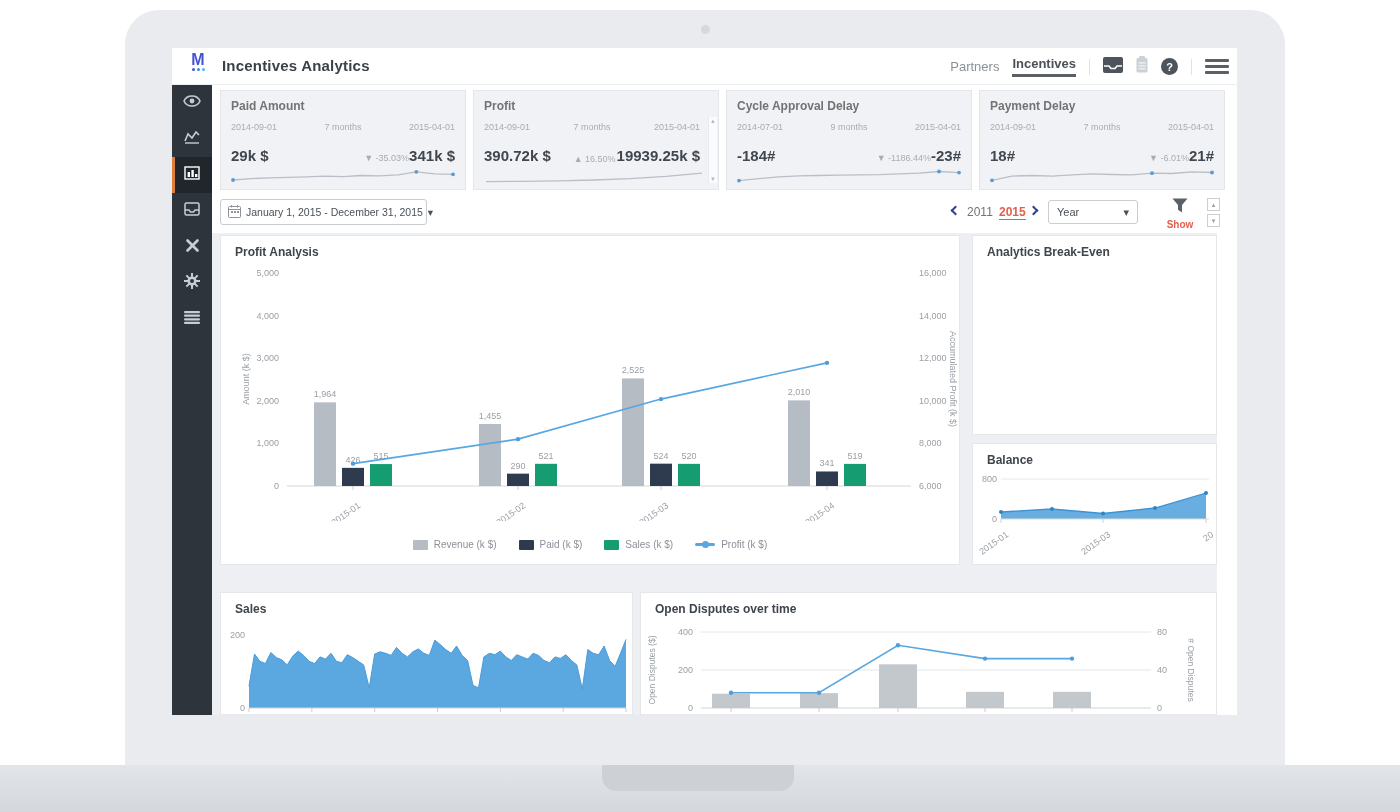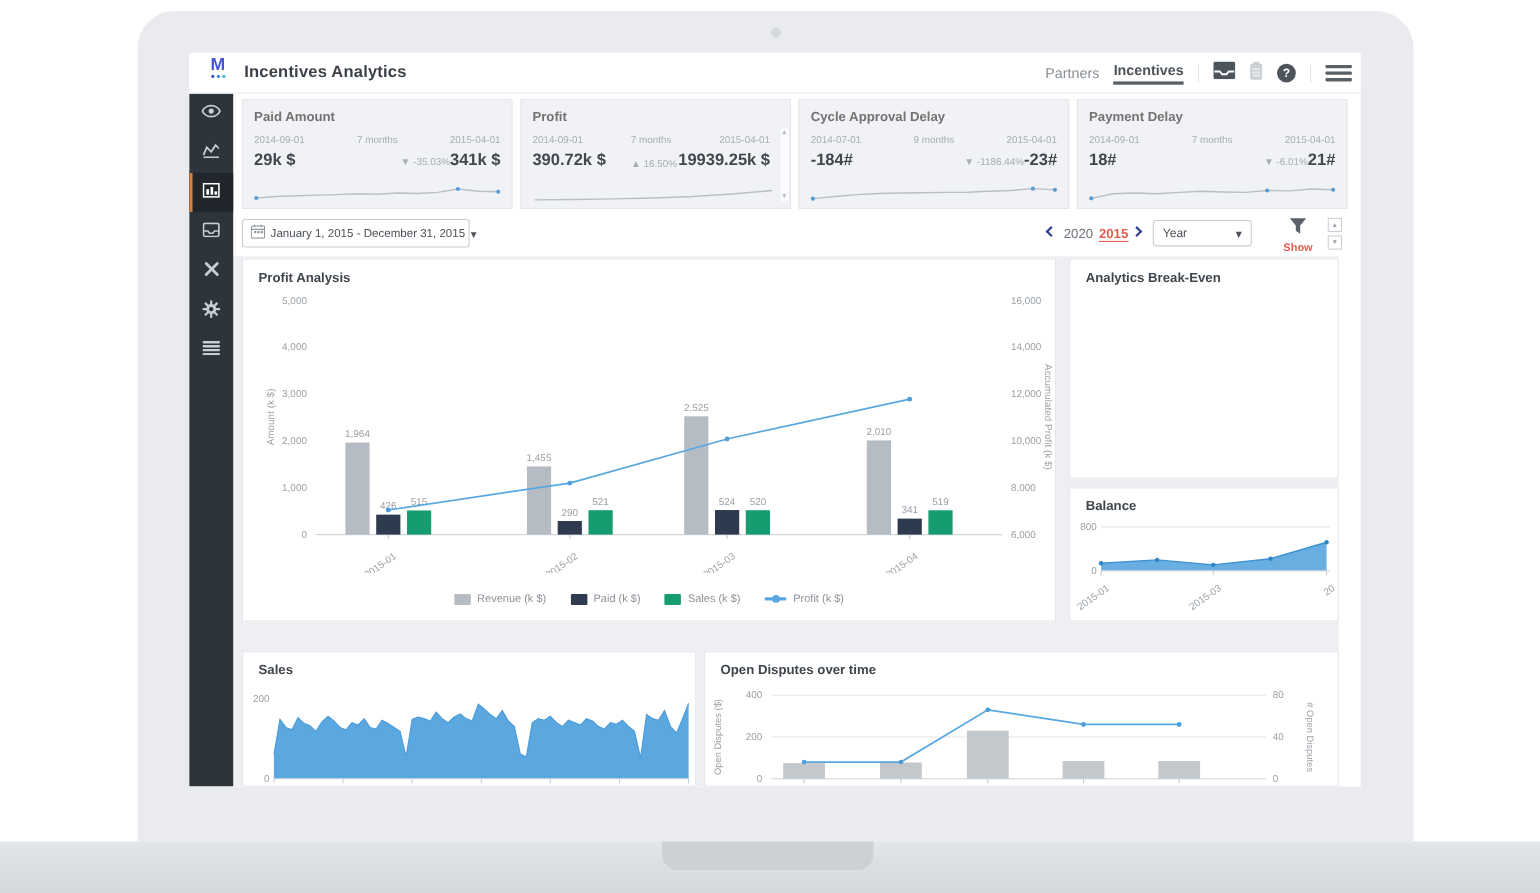--- a/index.html
+++ b/index.html
@@ -36,21 +36,21 @@
 
   
   .panel-bg { position:absolute; left:40px; top:185px; width:1005px; height:482px; background:#edeff2; }
   .card { position:absolute; background:#fff; border:1px solid #e5e7ea; overflow:hidden; }
   .card-title { position:absolute; left:14px; top:9px; font-size:12px; font-weight:bold; color:#3f454c; z-index:2; }
 
   
   .kpi { position:absolute; width:246px; height:100px; background:#f1f2f5; border:1px solid #e4e6e9; padding:8px 10px; }
   .kpi-title { font-size:12px; font-weight:bold; color:#737373; }
   .kpi-dates { display:flex; justify-content:space-between; margin-top:9px; font-size:9px; color:#a7adb4; }
-  .kpi-vals { display:flex; justify-content:space-between; align-items:baseline; margin-top:5px; }
+  .kpi-vals { display:flex; justify-content:space-between; align-items:baseline; margin-top:15px; }
   .kpi-val { font-size:15px; font-weight:bold; color:#40474f; }
   .kpi-right { display:flex; align-items:baseline; gap:0; }
   .kpi-pct { font-size:9px; color:#a7adb4; }
   .kpi--stacked .kpi-right { flex-direction:row; align-items:flex-end; gap:1px; }
   .kpi-spark { position:absolute; left:10px; right:10px; bottom:4px; height:24px; }
   .mini-scroll { position:absolute; right:1px; top:26px; bottom:6px; width:9px; background:#fafbfc; border-left:1px solid #e8eaed;
                  display:flex; flex-direction:column; justify-content:space-between; align-items:center; font-size:6px; color:#b3b8bd; padding:1px 0; }
 
   
   .datepicker { position:absolute; left:48px; top:151px; width:207px; height:26px; background:#fff; border:1px solid #c8cdd2;
@@ -287,21 +287,21 @@
               <line x1="9.5" y1="0" x2="9.5" y2="2.5" stroke="#8d939a"></line>
               <rect x="3" y="6" width="2" height="2" fill="#8d939a"></rect>
               <rect x="6" y="6" width="2" height="2" fill="#8d939a"></rect>
               <rect x="9" y="6" width="2" height="2" fill="#8d939a"></rect>
             </svg></span>
         <span>January 1, 2015 - December 31, 2015</span>
         <span class="caret">▾</span>
       </div>
 
       <span class="chev chev-left" style="position:absolute; left:780px; top:159px;"></span>
-      <span class="year" style="position:absolute; left:795px; top:157px;">2020</span>
+      <span class="year" style="position:absolute; left:795px; top:157px;">2011</span>
       <span class="year active" style="position:absolute; left:827px; top:157px;">2015</span>
       <span class="chev chev-right" style="position:absolute; left:858px; top:159px;"></span>
 
       <div class="select">
         <span>Year</span>
         <span class="caret">▾</span>
       </div>
 
       <div class="show-wrap">
         <span><svg width="16" height="15" viewBox="0 0 16 15">

